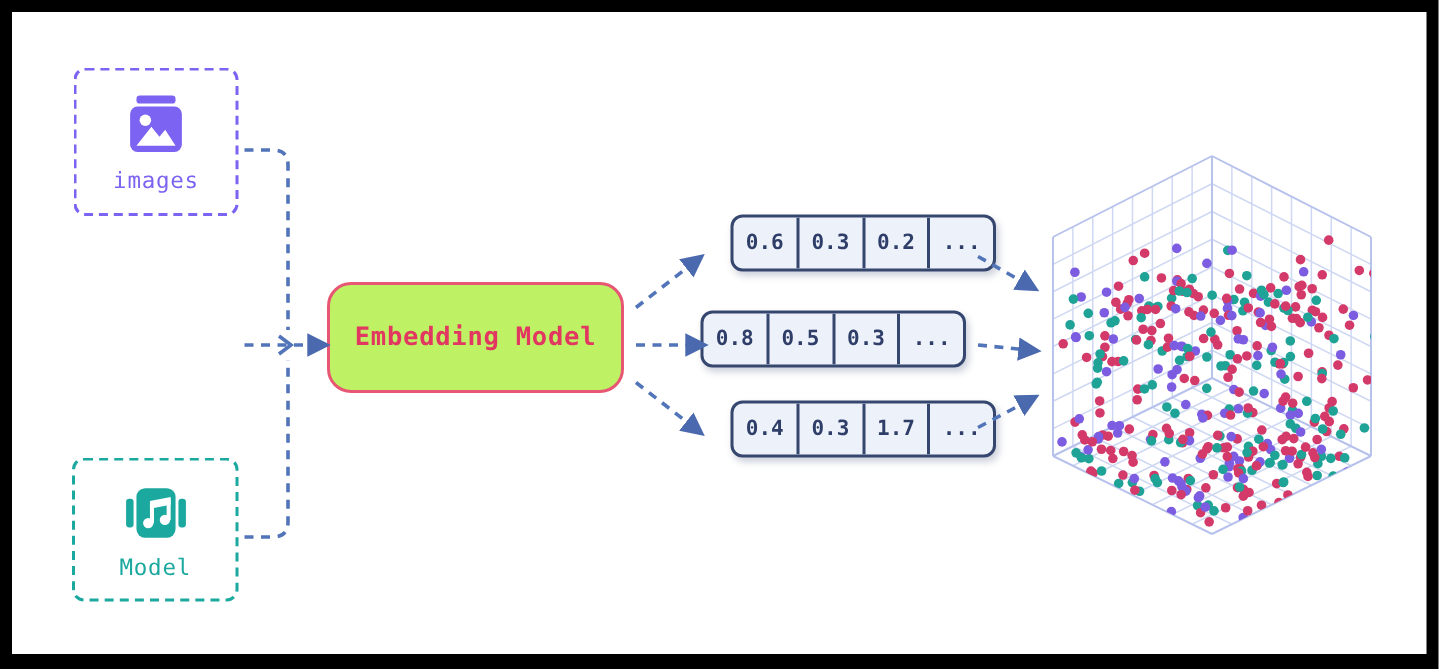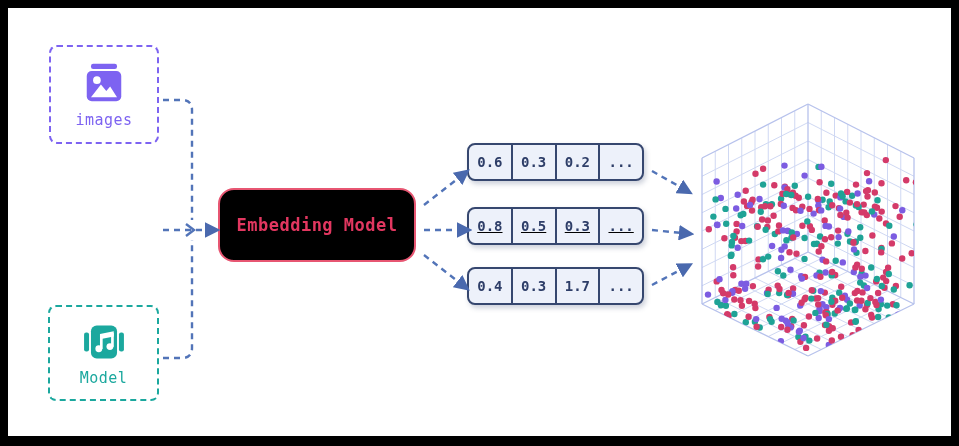--- a/index.html
+++ b/index.html
@@ -72,37 +72,37 @@
         <polygon points="9.9,7.8 17.1,6.4 17.1,9.1 9.9,10.5" fill="#fff"></polygon>
         <rect x="9.9" y="8.6" width="1.4" height="7" fill="#fff"></rect>
         <rect x="15.7" y="7.3" width="1.4" height="7.2" fill="#fff"></rect>
         <circle cx="9.3" cy="15.5" r="1.8" fill="#fff"></circle>
         <circle cx="15.1" cy="14.4" r="1.8" fill="#fff"></circle>
       </svg>
     </span>
     <span class="source-label">Model</span>
   </div>
 
-  <div class="model-box" id="model-box" style="background: #000000; border: 2px solid rgb(231, 86, 114); color: rgb(226, 55, 96);">
+  <div class="model-box" id="model-box" style="background: #bef264; border: 2px solid rgb(231, 86, 114); color: rgb(226, 55, 96);">
     <span>Embedding Model</span>
   </div>
 
-  <div class="vector-row" style="top:135px;">
+  <div class="vector-row" style="top:135px;margin-left:20px;">
       <span class="vector-cell">0.6</span>
       <span class="vector-cell">0.3</span>
       <span class="vector-cell">0.2</span>
       <span class="vector-cell">...</span>
     </div>
-  <div class="vector-row" style="top:199px;text-decoration:underline;">
+  <div class="vector-row" style="top:199px;">
       <span class="vector-cell">0.8</span>
       <span class="vector-cell">0.5</span>
       <span class="vector-cell">0.3</span>
       <span class="vector-cell">...</span>
     </div>
-  <div class="vector-row" style="top:259px;">
+  <div class="vector-row" style="top:259px;margin-left:20px;">
       <span class="vector-cell">0.4</span>
       <span class="vector-cell">0.3</span>
       <span class="vector-cell">1.7</span>
       <span class="vector-cell">...</span>
     </div>
 
 
   <svg class="overlay" width="943" height="428" viewBox="8 8 943 428">
     <defs>
       <marker id="ah" viewBox="0 0 10 10" refX="2" refY="5" markerWidth="6.5" markerHeight="6.5" orient="auto">

